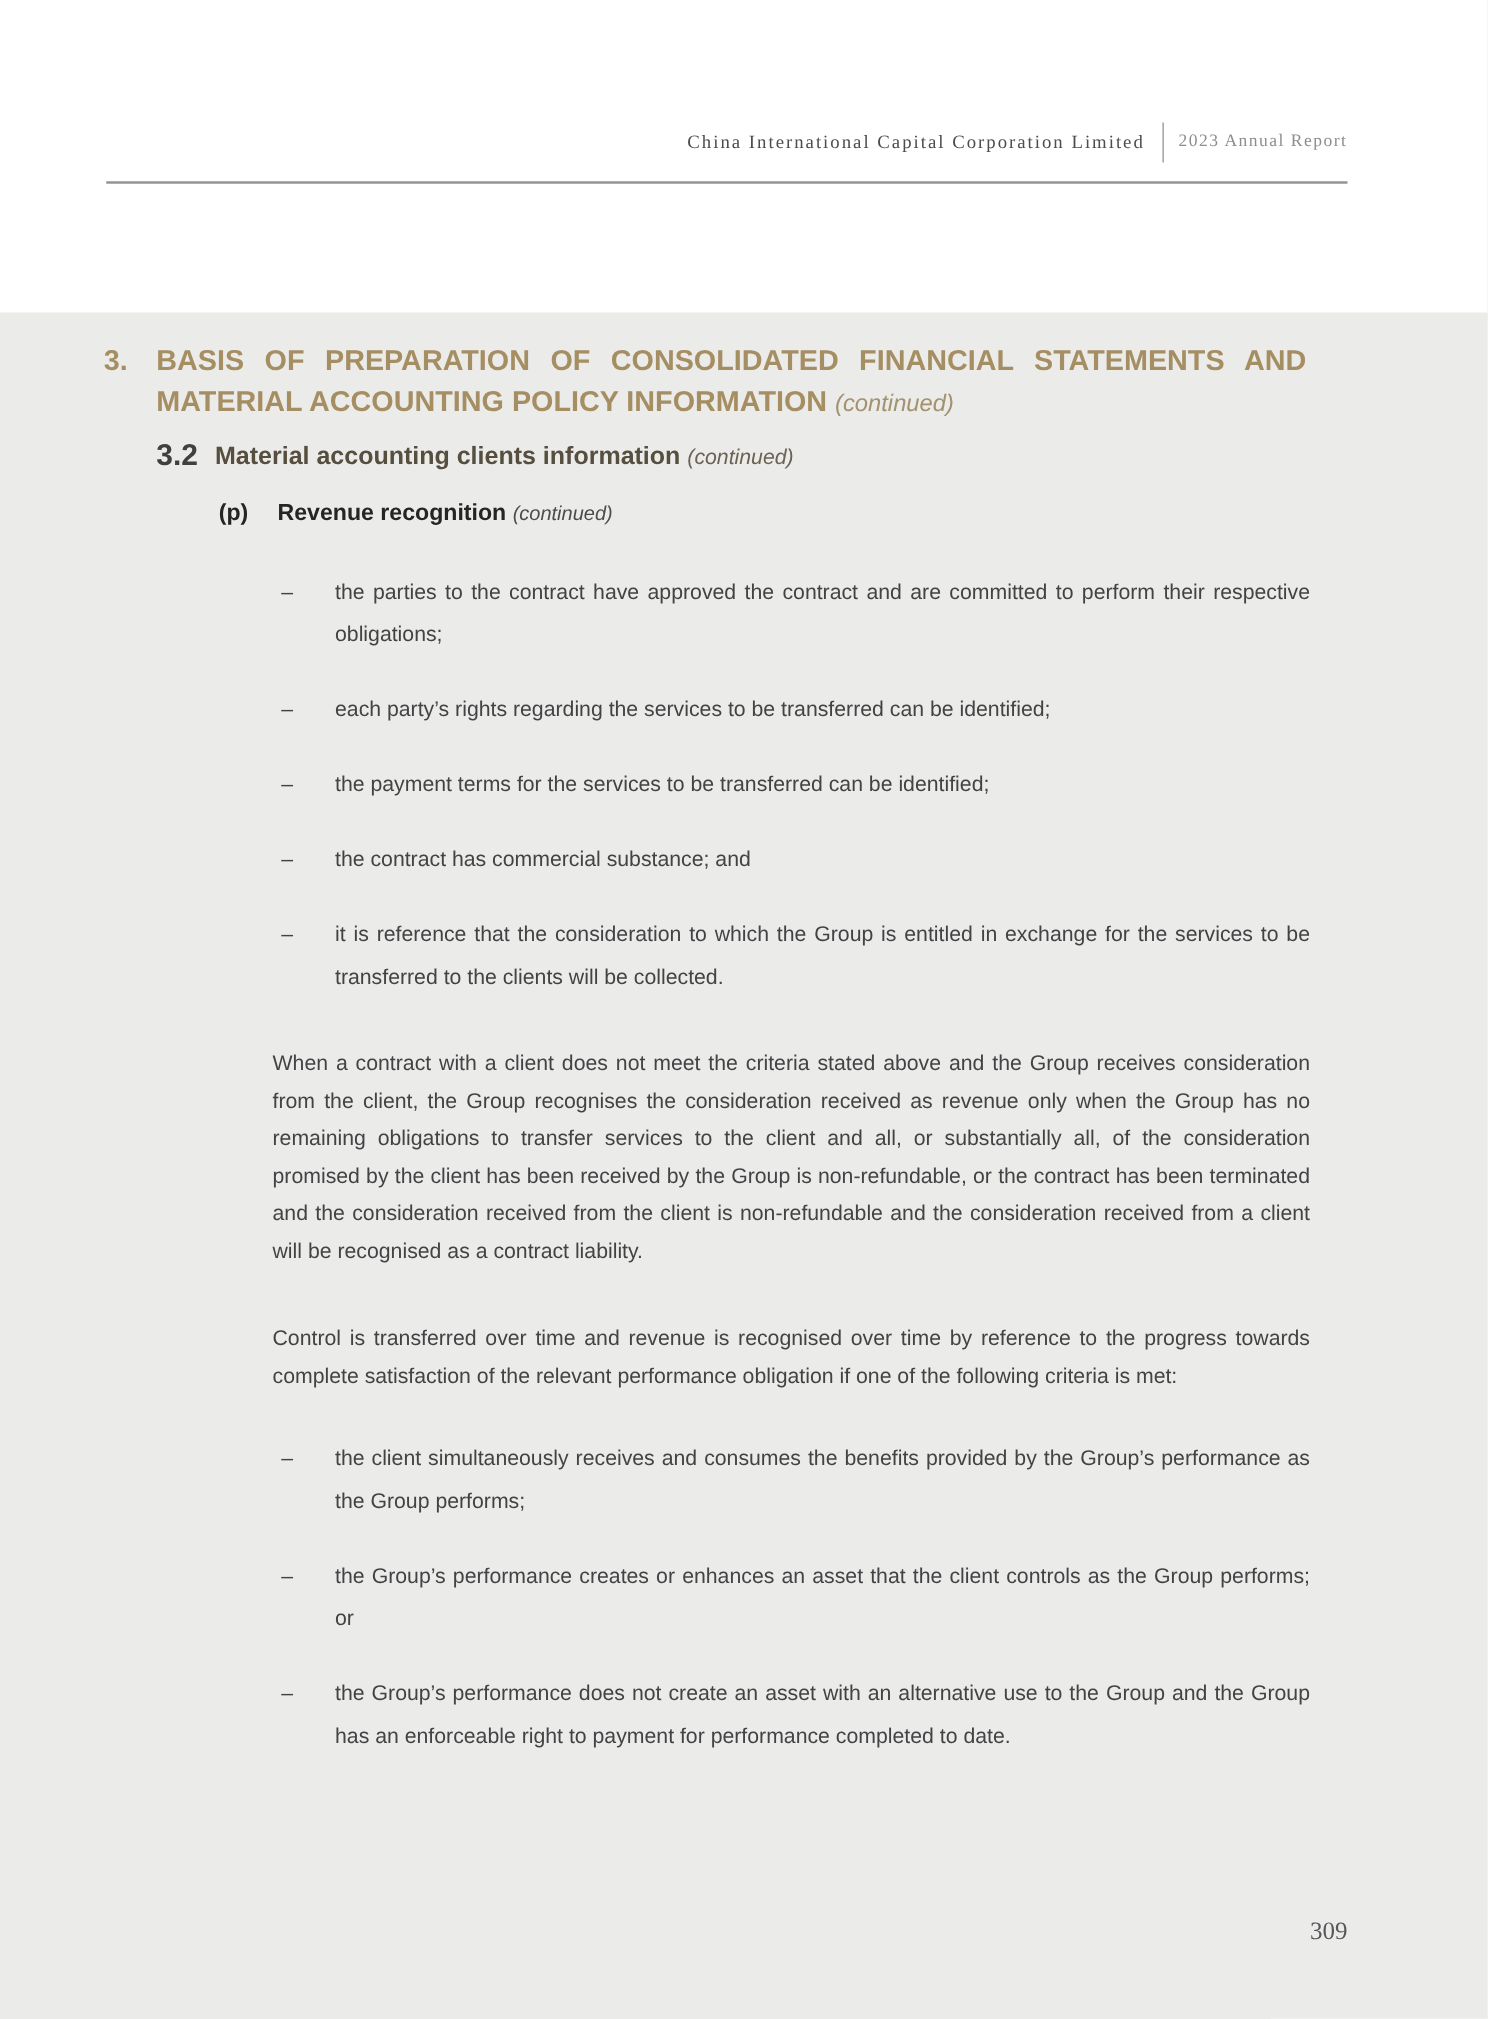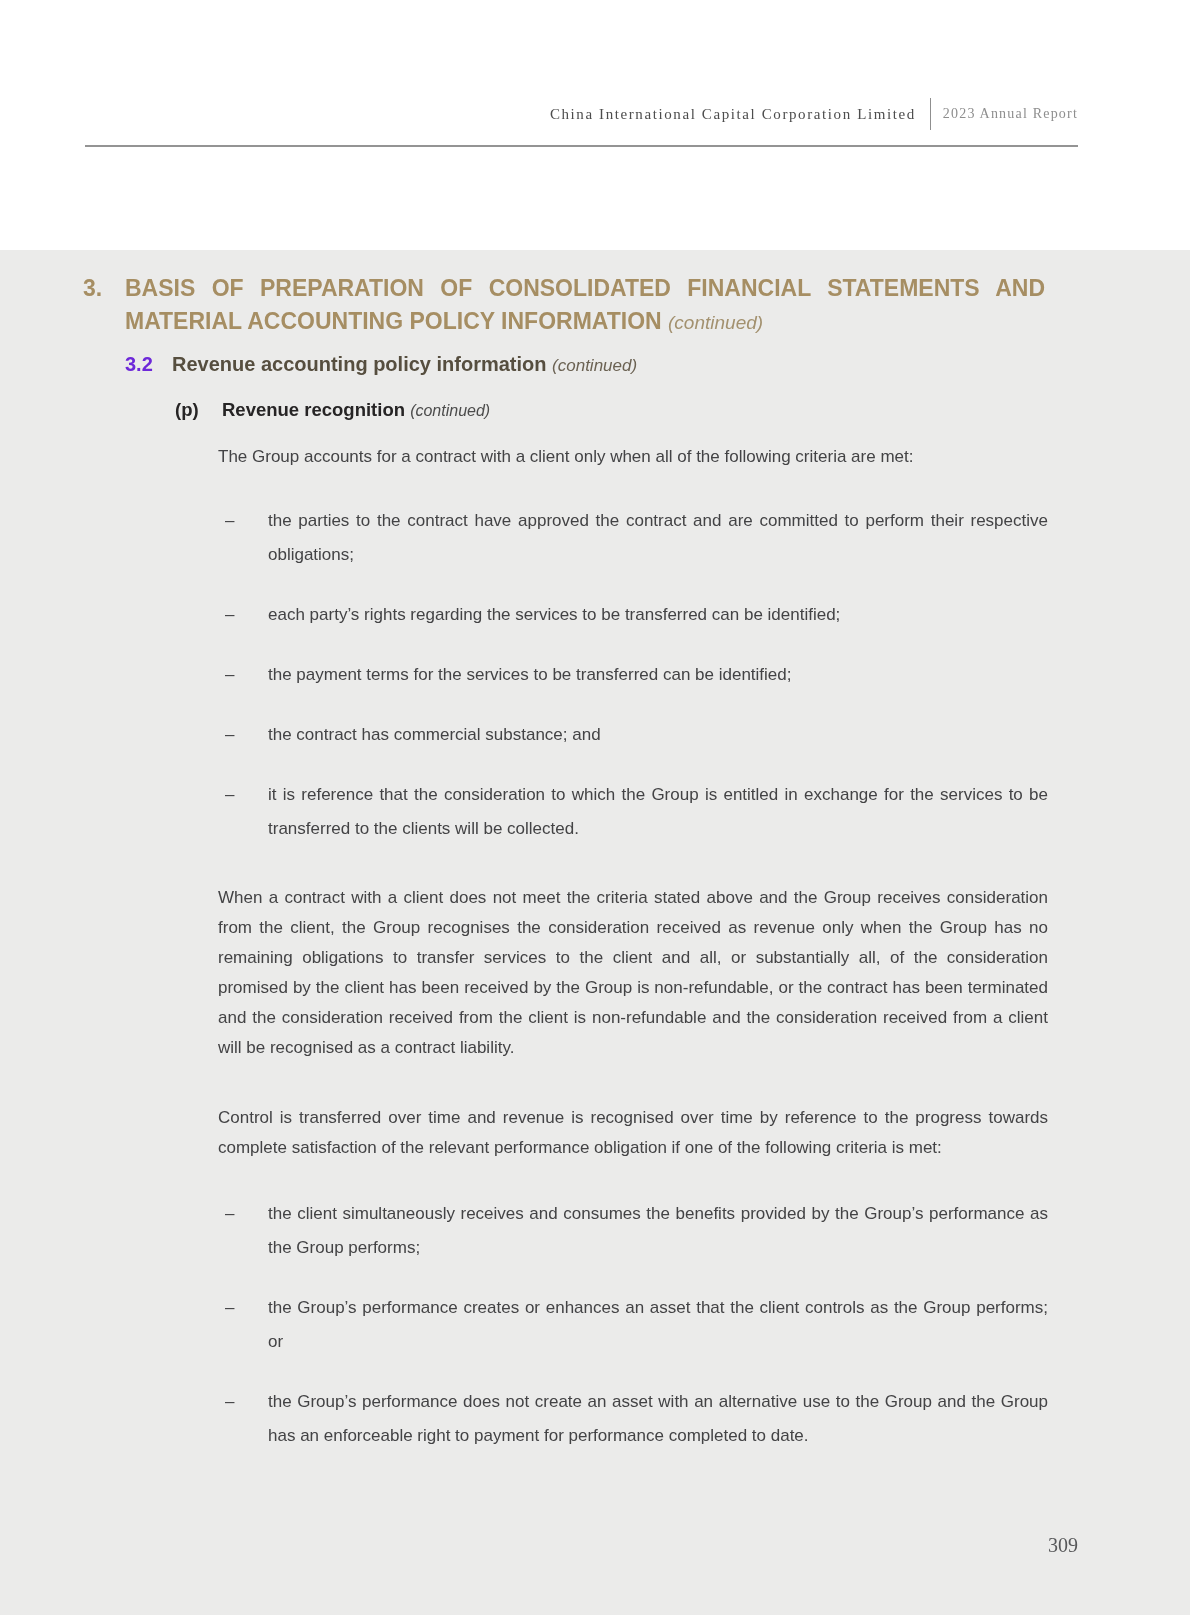--- a/index.html
+++ b/index.html
@@ -91,23 +91,23 @@
 
   
   .subsec {
     display: flex;
     margin-left: 125px;
     margin-top: 12px;
   }
   .subsec-num {
     width: 47px;
     flex: 0 0 47px;
-    font-size: 20px;
-    font-weight: bold;
-    color: #6d28d9;
+    font-size: 24px;
+    font-weight: bold;
+    color: #404040;
     line-height: 26px;
   }
   .subsec-title {
     font-size: 20px;
     font-weight: bold;
     color: #564e3f;
     line-height: 26px;
   }
   .subsec-title .continued {
     font-size: 17px;
@@ -208,35 +208,34 @@
     <div class="sec-num">3.</div>
     <div class="sec-title">
       <span>BASIS OF PREPARATION OF CONSOLIDATED FINANCIAL STATEMENTS AND MATERIAL ACCOUNTING POLICY INFORMATION</span>
       <span class="continued">(continued)</span>
     </div>
   </div>
 
   <div class="subsec">
     <div class="subsec-num">3.2</div>
     <div class="subsec-title">
-      <span>Revenue accounting policy information</span>
+      <span>Material accounting clients information</span>
       <span class="continued">(continued)</span>
     </div>
   </div>
 
   <div class="clause">
     <div class="clause-num">(p)</div>
     <div class="clause-title">
       <span>Revenue recognition</span>
       <span class="continued">(continued)</span>
     </div>
   </div>
 
   <div class="body-col">
-    <p class="intro">The Group accounts for a contract with a client only when all of the following criteria are met:</p>
 
     <div class="bullet-list">
 
         <div class="bullet">
           <span class="dash">–</span>
           <span class="bullet-text">the parties to the contract have approved the contract and are committed to perform their respective obligations;</span>
         </div>
 
         <div class="bullet">
           <span class="dash">–</span>

